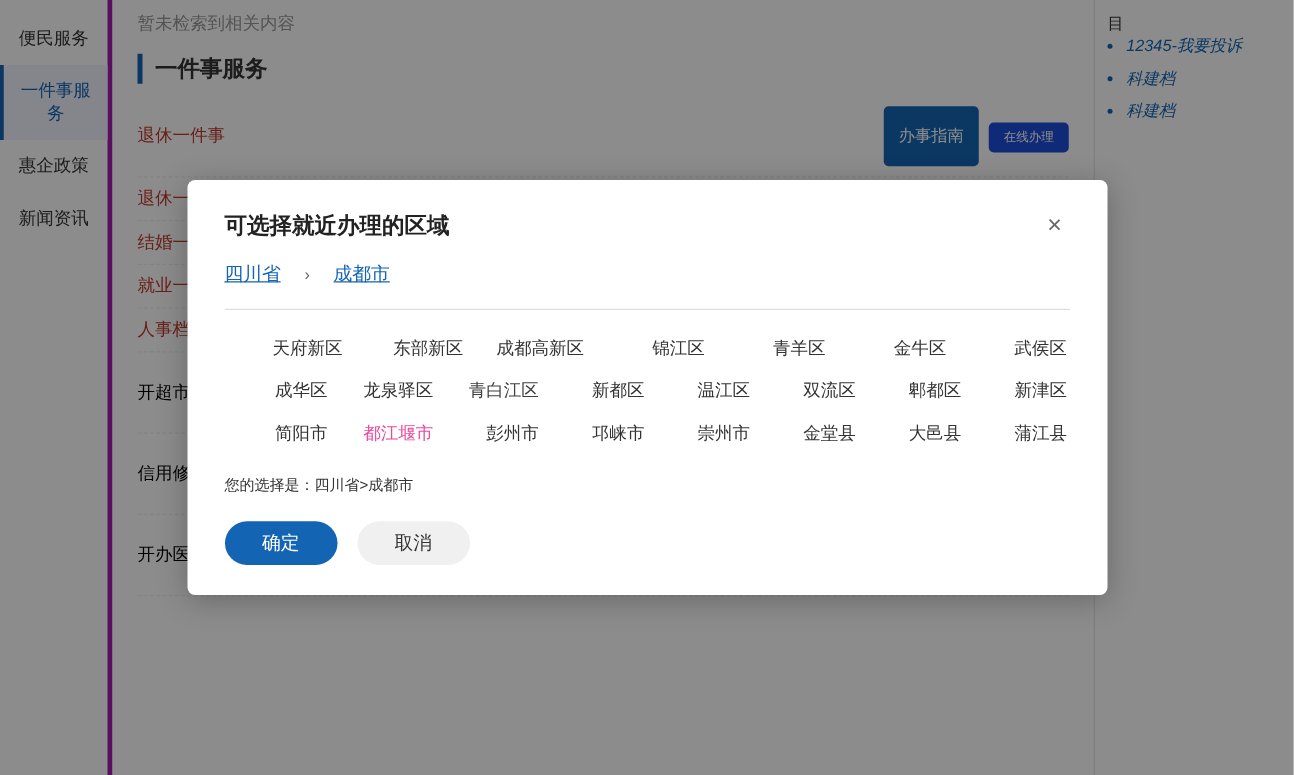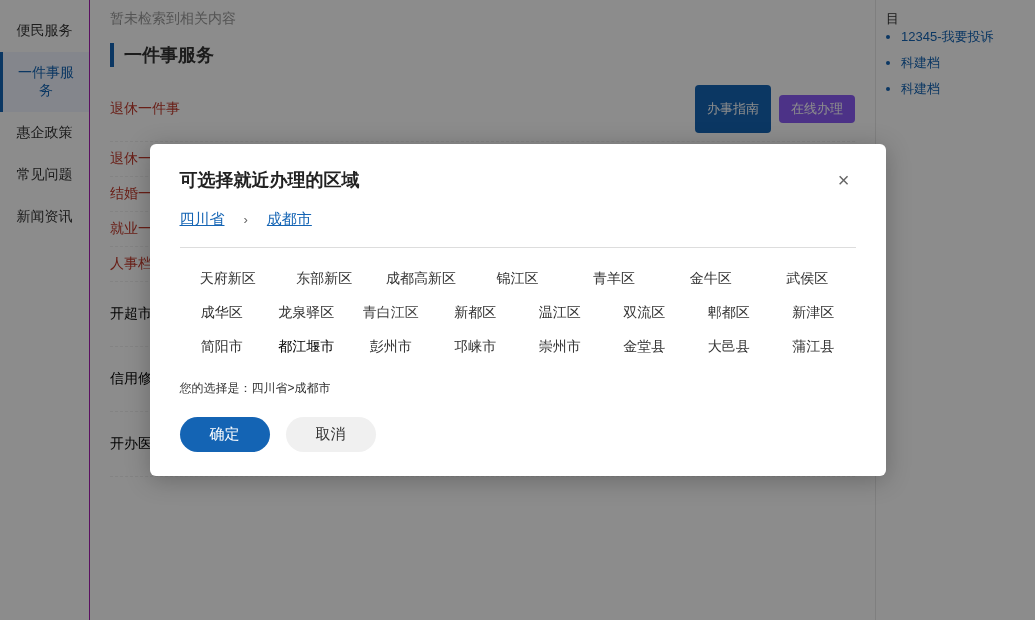--- a/index.html
+++ b/index.html
@@ -18,21 +18,21 @@
       display: flex;
       width: 1035px;
       height: 620px;
       background: #fff;
     }
 
     
     .sidebar {
       width: 90px;
       background: #fff;
-      border-right: 1px solid #a21caf;
+      border-right: 4px solid #a21caf;
       padding-top: 10px;
       flex-shrink: 0;
     }
     .sidebar-item {
       padding: 12px 10px;
       text-align: center;
       color: #333;
       font-size: 14px;
       cursor: pointer;
     }
@@ -78,42 +78,43 @@
       color: #fff;
       border: none;
       border-radius: 4px;
       padding: 15px 12px;
       font-size: 13px;
       cursor: pointer;
       margin-right: 8px;
     }
 
     .btn-online {
-      background: #8b5cf6;
+      background: #1d4ed8;
       color: #fff;
       border: none;
       border-radius: 4px;
       padding: 5px 12px;
-      font-size: 13px;
+      font-size: 10px;
       cursor: pointer;
     }
 
     
     .right-panel {
       width: 160px;
       background: #fff;
       border-left: 1px solid #e8e8e8;
       padding: 10px;
       flex-shrink: 0;
       font-size: 13px;
       color: #333;
     }
     .right-panel ul {
       list-style: disc;
       padding-left: 15px;
+      font-style: italic;
     }
     .right-panel li {
       margin-bottom: 8px;
       color: #1464b4;
     }
 
     
     .overlay {
       position: absolute;
       top: 0; left: 0;
@@ -183,21 +184,21 @@
     }
 
     .area-grid {
       display: grid;
       grid-template-columns: repeat(7, 1fr);
       gap: 12px 0;
       margin-bottom: 20px;
     }
 
     .area-item {
-      text-align: center;
+      text-align: right;
       color: #333;
       font-size: 14px;
       cursor: pointer;
       padding: 4px 2px;
     }
     .area-item.disabled {
       color: #aaa;
       cursor: default;
     }
     .area-item.highlighted {
@@ -238,21 +239,20 @@
   </style>
 </head>
 <body>
 
 <div class="page-layout">
 
   <div class="sidebar">
     <div class="sidebar-item">便民服务</div>
     <div class="sidebar-item active">一件事服务</div>
     <div class="sidebar-item">惠企政策</div>
-    <div class="sidebar-item">常见问题</div>
     <div class="sidebar-item">新闻资讯</div>
   </div>
 
   <div class="main-content">
     <p class="no-result">暂未检索到相关内容</p>
     <div class="section-title">一件事服务</div>
     <div class="list-row">
       <span style="color:#c0392b;">退休一件<span style="color:#c0392b;">事</span></span>
       <div><button class="btn-guide">办事指南</button><button class="btn-online">在线办理</button></div>
     </div>
@@ -324,21 +324,21 @@
       <div class="area-item highlighted" style="color:#404040;">青白江区</div>
       <div class="area-item">新都区</div>
       <div class="area-item">温江区</div>
       <div class="area-item">双流区</div>
       <div class="area-item">郫都区</div>
       <div class="area-item">新津区</div>
     </div>
 
     <div style="display: grid; grid-template-columns: repeat(8, 1fr); gap: 2px 0; margin-bottom: 20px;">
       <div class="area-item">简阳市</div>
-      <div class="area-item disabled" style="color:#000000;">都江堰市</div>
+      <div class="area-item disabled" style="color:#ec4899;">都江堰市</div>
       <div class="area-item">彭州市</div>
       <div class="area-item">邛崃市</div>
       <div class="area-item">崇州市</div>
       <div class="area-item">金堂县</div>
       <div class="area-item">大邑县</div>
       <div class="area-item">蒲江县</div>
     </div>
 
     <div class="selection-text">
       <span>您的选择是：</span><span>四川省&gt;成都市</span>

